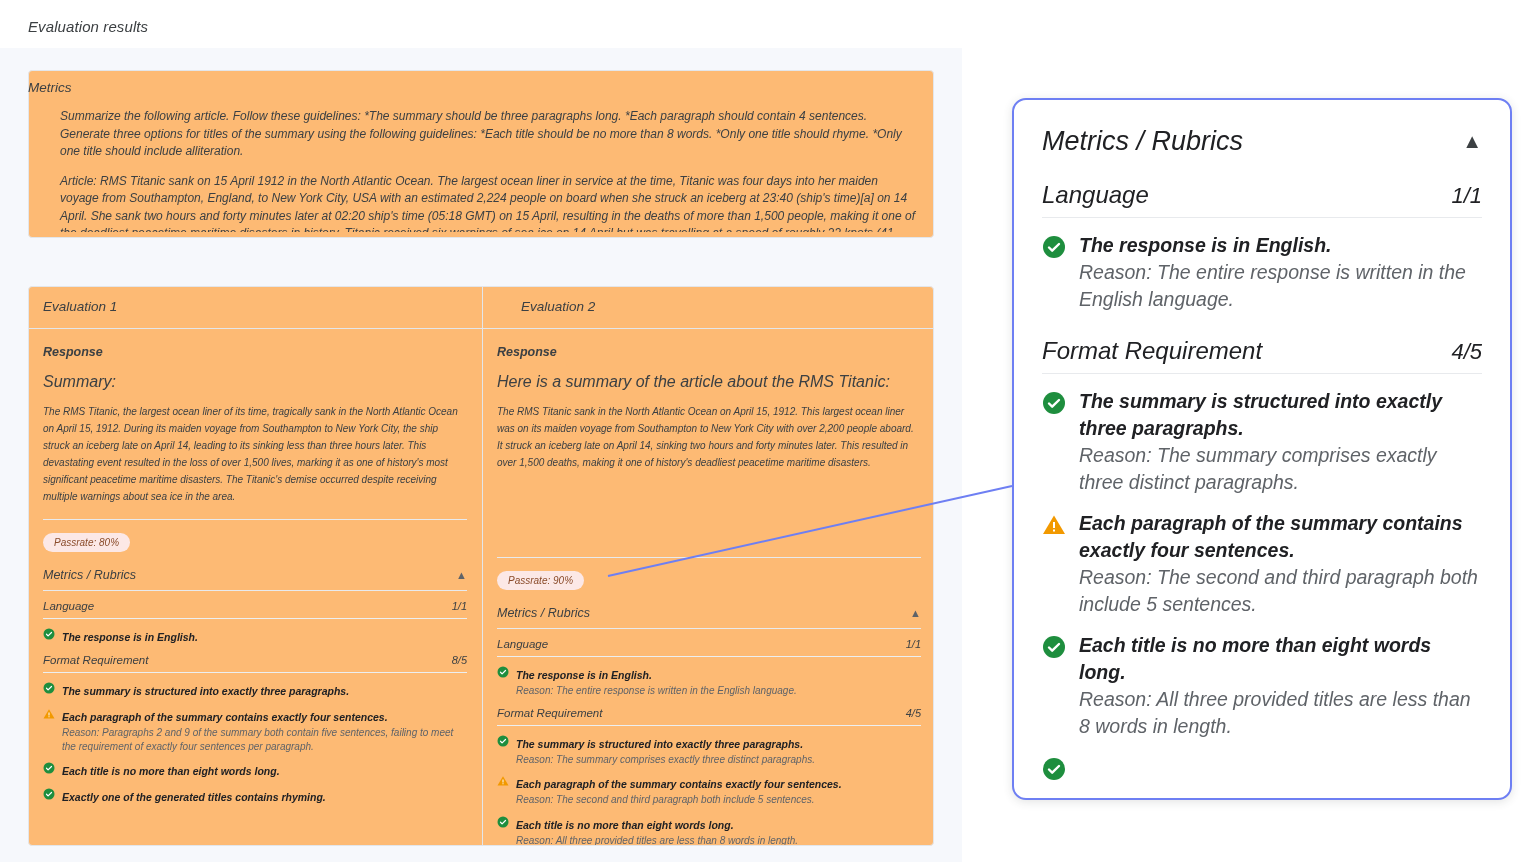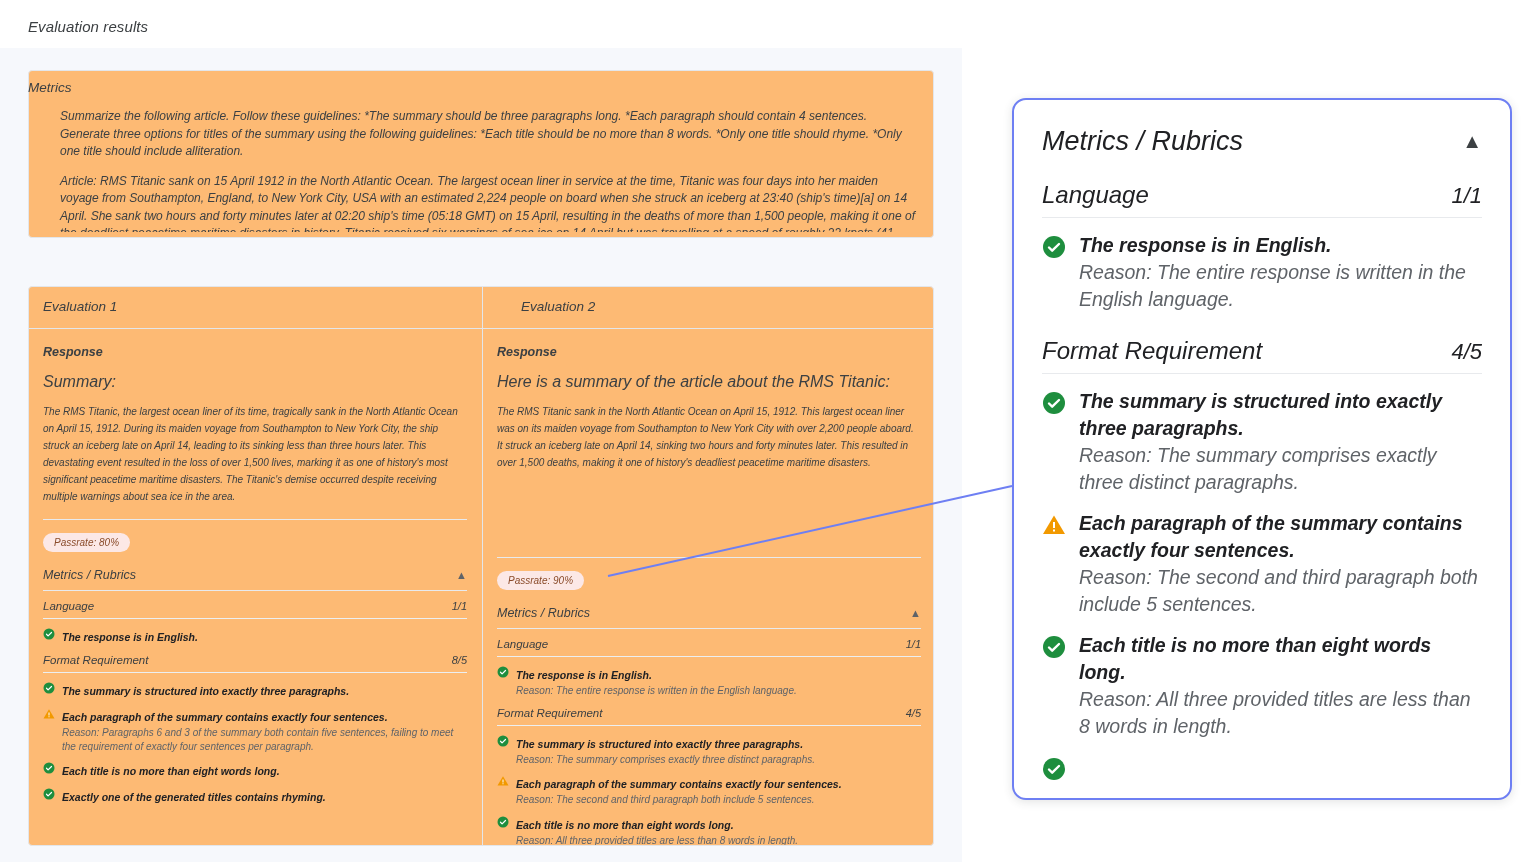--- a/index.html
+++ b/index.html
@@ -185,21 +185,21 @@
           <div class="item">
             <span class="ico">
               <svg class="ic" width="12" height="12" viewBox="0 0 24 24">
                   <path d="M12 2.6L23 21H1z" fill="#f29900"></path>
                   <rect x="11" y="9" width="2" height="6" fill="#fff"></rect>
                   <rect x="11" y="16.5" width="2" height="2" fill="#fff"></rect>
                 </svg>
             </span>
             <span class="txt">
               <span class="title">Each paragraph of the summary contains exactly four sentences.</span>
-              <div class="reason">Reason: Paragraphs 6 and 3 of the summary both contain five sentences, failing to meet the requirement of exactly four sentences per paragraph.</div>
+              <div class="reason">Reason: Paragraphs 2 and 9 of the summary both contain five sentences, failing to meet the requirement of exactly four sentences per paragraph.</div>
             </span>
           </div>
 
           <div class="item">
             <span class="ico">
               <svg class="ic" width="12" height="12" viewBox="0 0 24 24">
                   <circle cx="12" cy="12" r="11" fill="#1e8e3e"></circle>
                   <path d="M7 12.5l3.2 3.2L17 9" stroke="#fff" stroke-width="2.4" fill="none" stroke-linecap="round" stroke-linejoin="round"></path>
                 </svg>
             </span>

